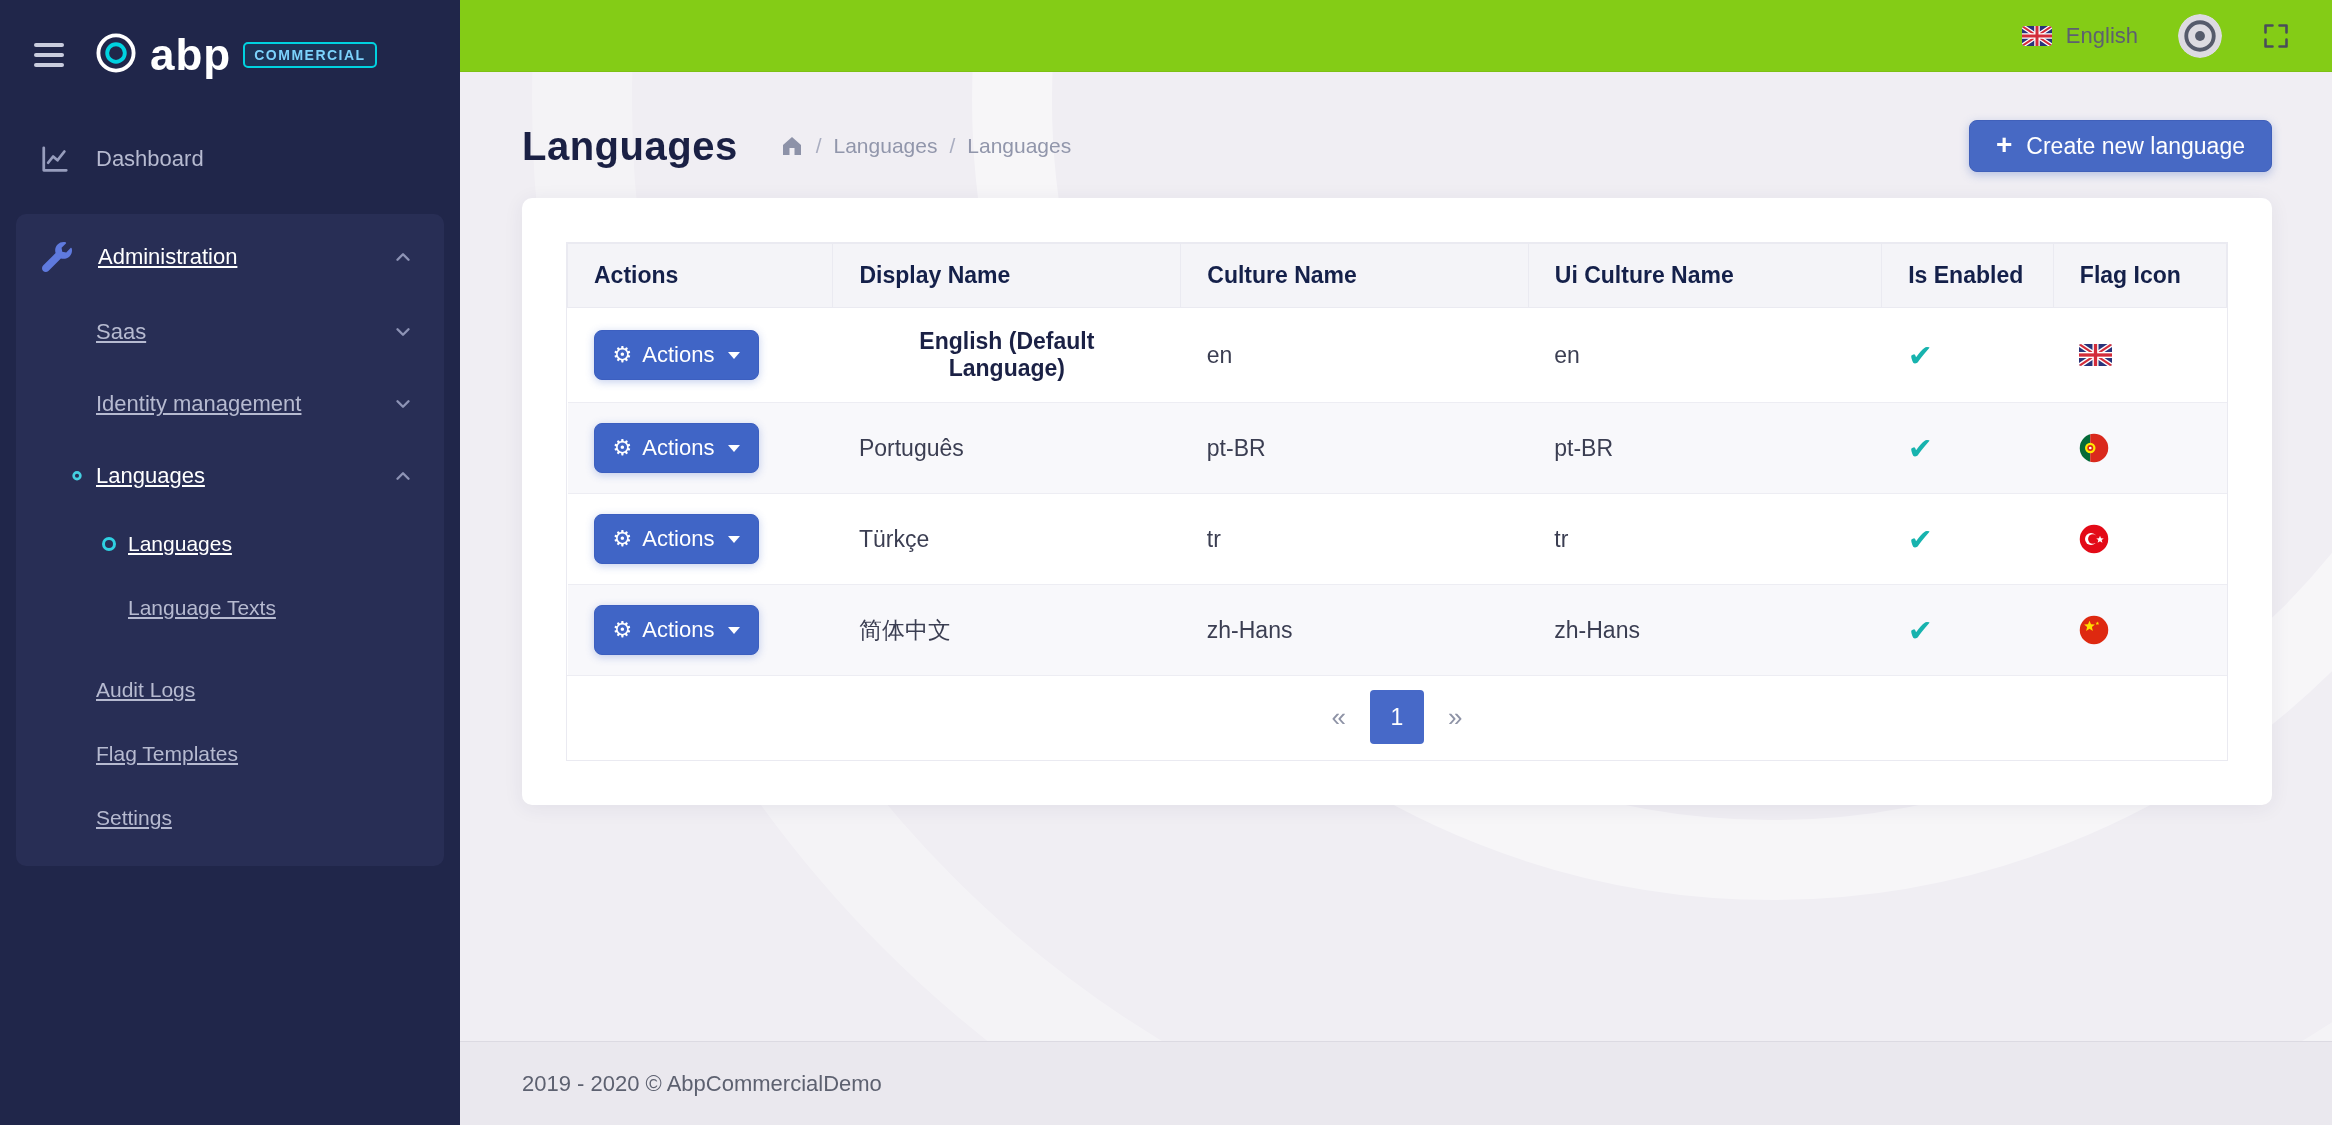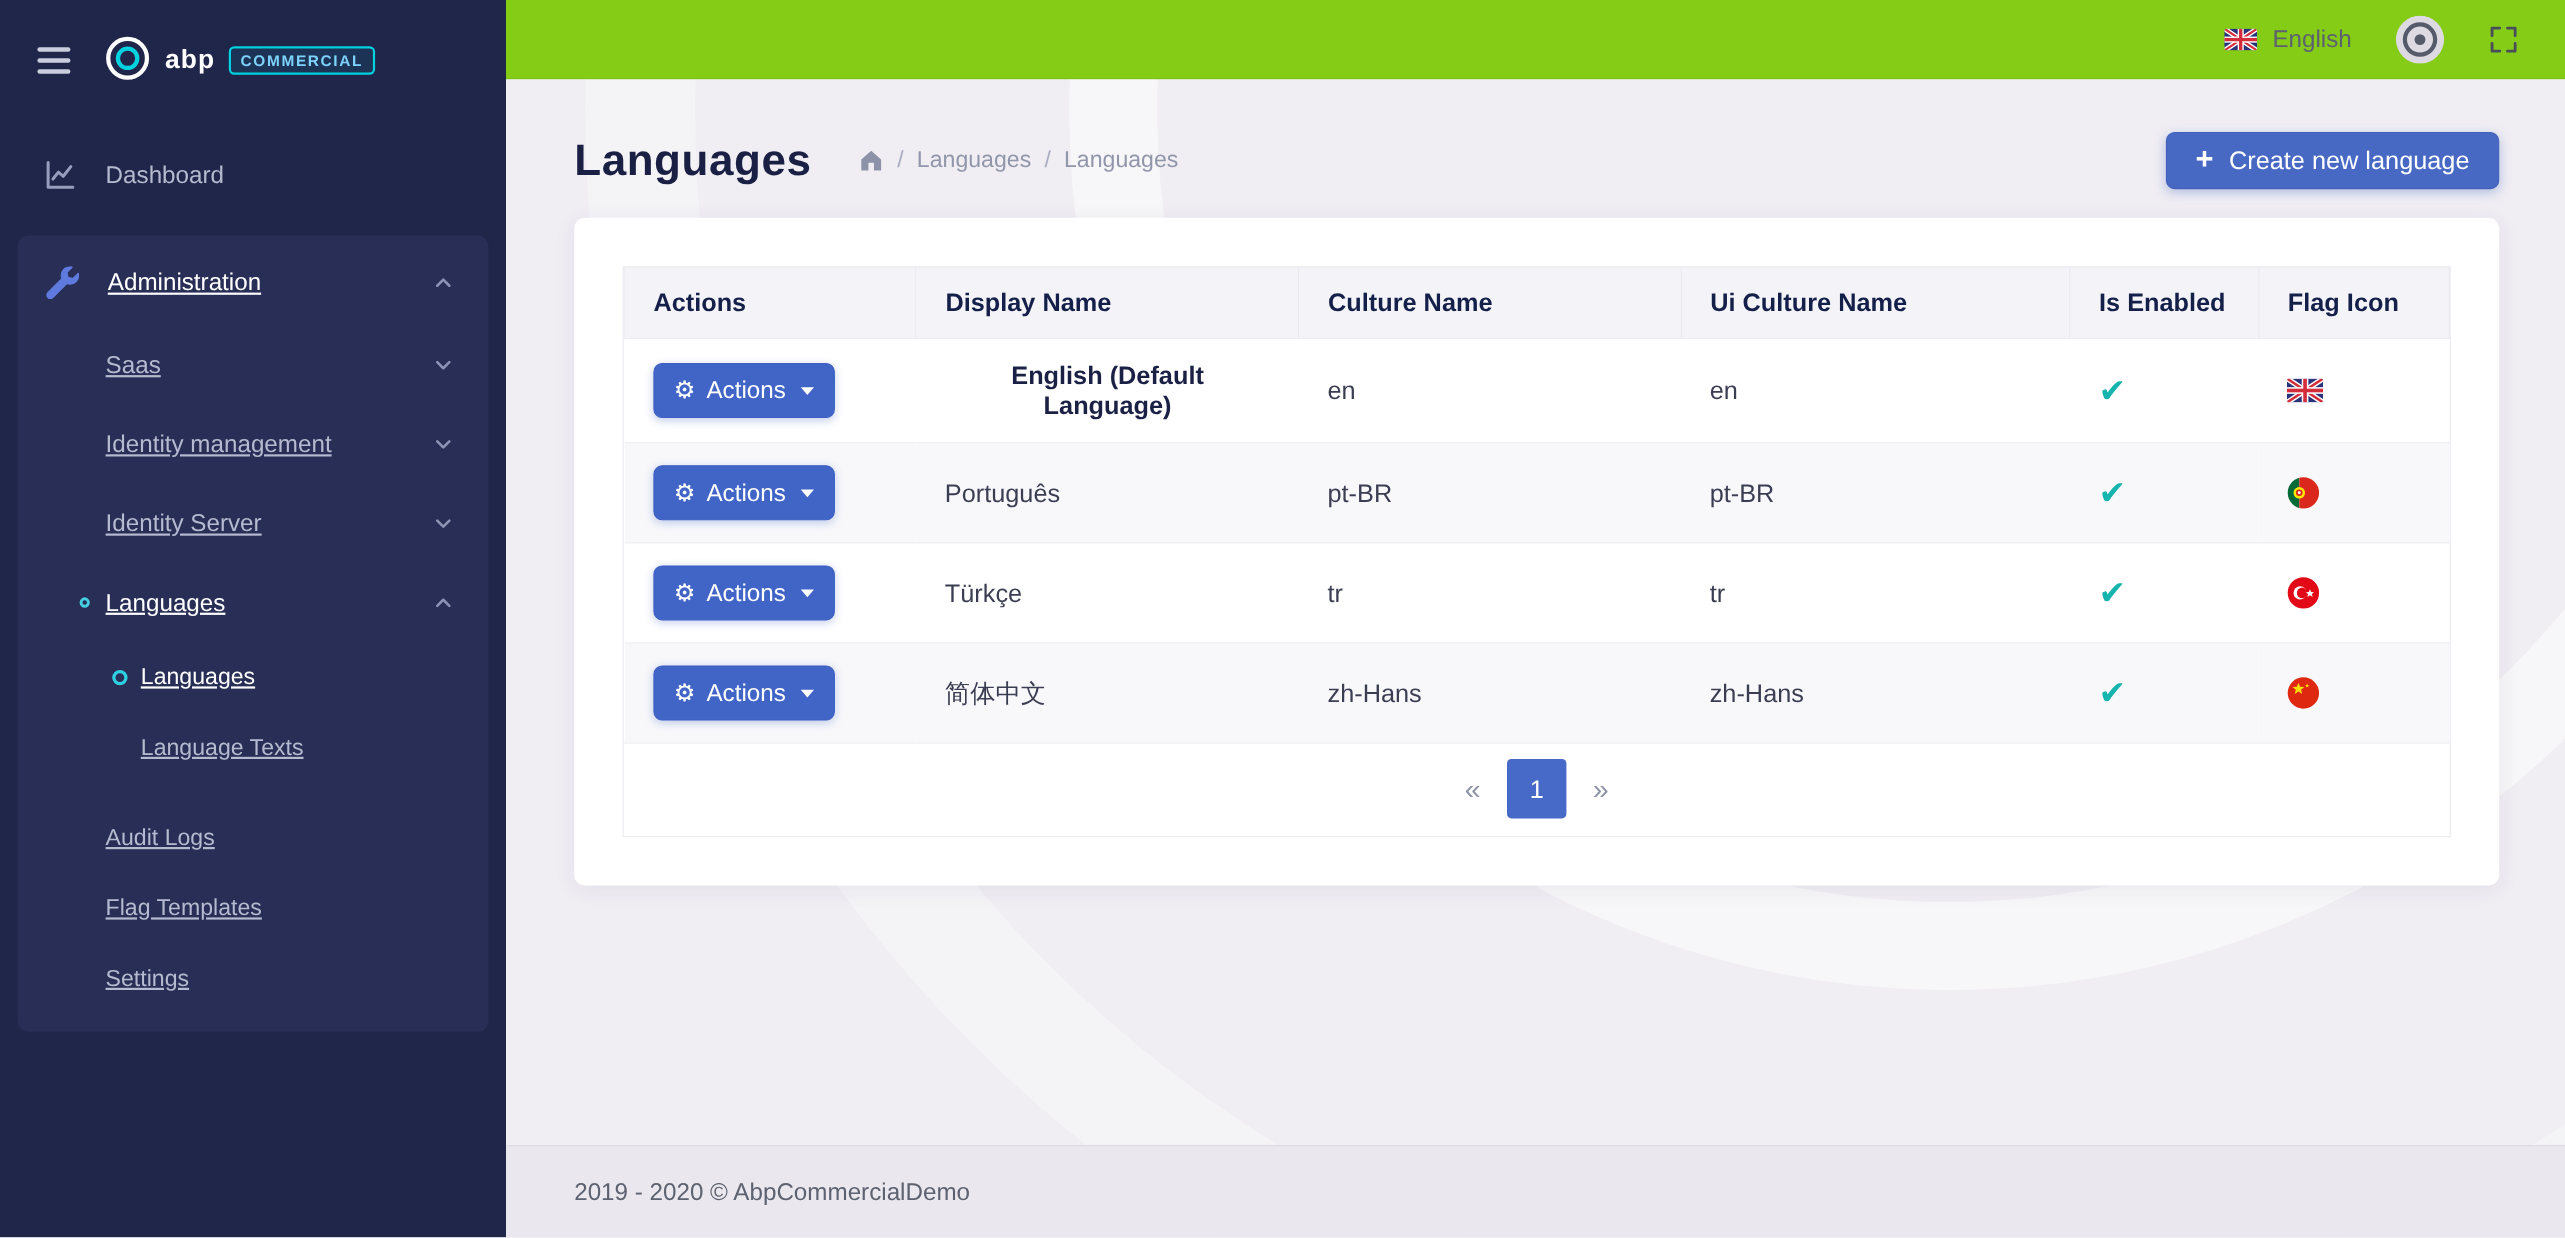--- a/index.html
+++ b/index.html
@@ -6,21 +6,21 @@
   html,body { background:#f0eef3; }
   body { font-family:"Liberation Sans","DejaVu Sans",sans-serif; }
   .screen { width:2332px; height:1125px; display:flex; overflow:hidden; position:relative; background:#f0eef3; }
 
   
   .sidebar { width:460px; flex-shrink:0; background:#20264a; color:#b6bad0; position:relative; z-index:5; display:flex; flex-direction:column; }
   .sidebar-header { display:flex; align-items:center; gap:30px; height:110px; padding-left:34px; }
   .hamburger { width:30px; display:flex; flex-direction:column; gap:6px; cursor:pointer; }
   .hamburger span { display:block; height:4px; border-radius:2px; background:#c9cdde; }
   .logo { display:flex; align-items:center; gap:12px; }
-  .logo-name { font-size:24px; font-weight:700; color:#ffffff; letter-spacing:1px; }
+  .logo-name { font-size:44px; font-weight:700; color:#ffffff; letter-spacing:1px; }
   .logo-badge { font-size:14px; font-weight:700; letter-spacing:1.5px; color:#7dd3fc; border:2px solid #00d2e0; border-radius:5px; padding:3px 9px; background:rgba(0,210,224,0.08); }
   .nav { padding-top:12px; }
   .nav-item { display:flex; align-items:center; height:74px; padding:0 30px 0 40px; font-size:22px; color:#b6bad0; cursor:pointer; }
   .nav-item .ico { width:30px; height:30px; margin-right:26px; display:flex; align-items:center; justify-content:center; color:#979dbd; flex-shrink:0; }
   .nav-item .ico svg { width:100%; height:100%; }
   .chev { margin-left:auto; width:22px; height:22px; color:#8d93b5; flex-shrink:0; }
   .chev svg { width:100%; height:100%; }
   .chev.up svg { transform:rotate(180deg); }
   .admin-group { background:#282e55; border-radius:10px; margin:18px 16px 0 16px; padding:4px 0 16px 0; }
   .admin-group .nav-item { padding-left:26px;text-decoration:underline; }
@@ -126,26 +126,20 @@
               </svg></span>
         </div>
         <div class="nav-item sub">
           <span>Saas</span>
           <span class="chev"><svg viewBox="0 0 24 24" fill="none" stroke="currentColor" stroke-width="2.6" stroke-linecap="round" stroke-linejoin="round">
                 <path d="M6 9l6 6 6-6"></path>
               </svg></span>
         </div>
         <div class="nav-item sub">
           <span>Identity management</span>
-          <span class="chev"><svg viewBox="0 0 24 24" fill="none" stroke="currentColor" stroke-width="2.6" stroke-linecap="round" stroke-linejoin="round">
-                <path d="M6 9l6 6 6-6"></path>
-              </svg></span>
-        </div>
-        <div class="nav-item sub">
-          <span>Identity Server</span>
           <span class="chev"><svg viewBox="0 0 24 24" fill="none" stroke="currentColor" stroke-width="2.6" stroke-linecap="round" stroke-linejoin="round">
                 <path d="M6 9l6 6 6-6"></path>
               </svg></span>
         </div>
         <div class="nav-item sub with-dot">
           <span class="dot-ico"><svg viewBox="0 0 24 24" fill="none" stroke="currentColor" stroke-width="3.5">
                 <circle cx="12" cy="9" r="4.5"></circle>
               </svg></span>
           <span>Languages</span>
           <span class="chev up"><svg viewBox="0 0 24 24" fill="none" stroke="currentColor" stroke-width="2.6" stroke-linecap="round" stroke-linejoin="round">

